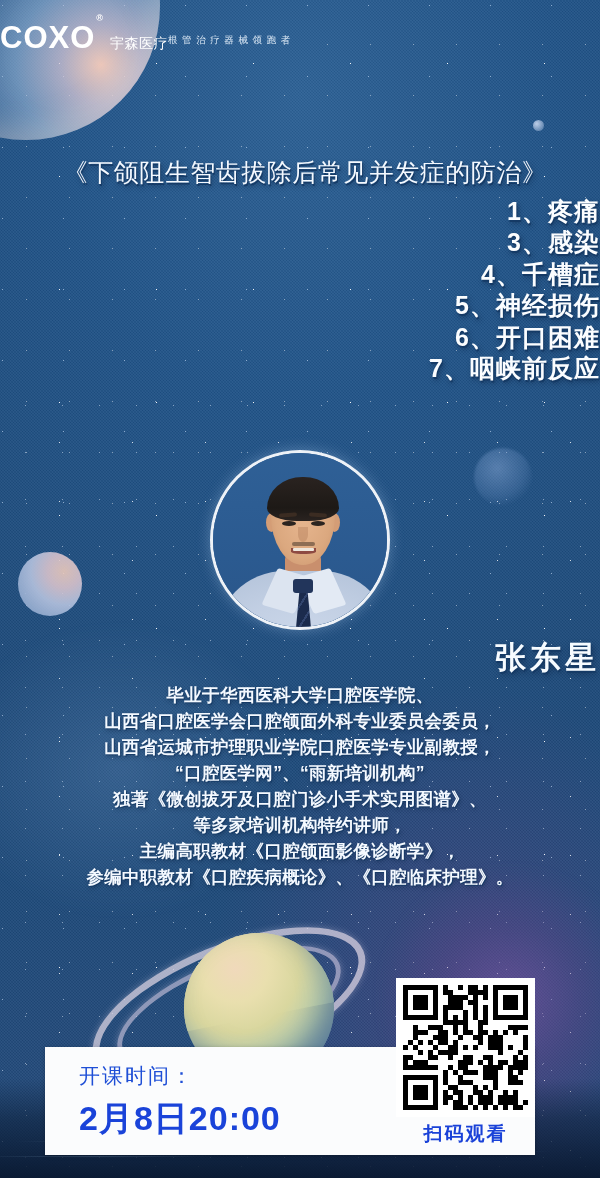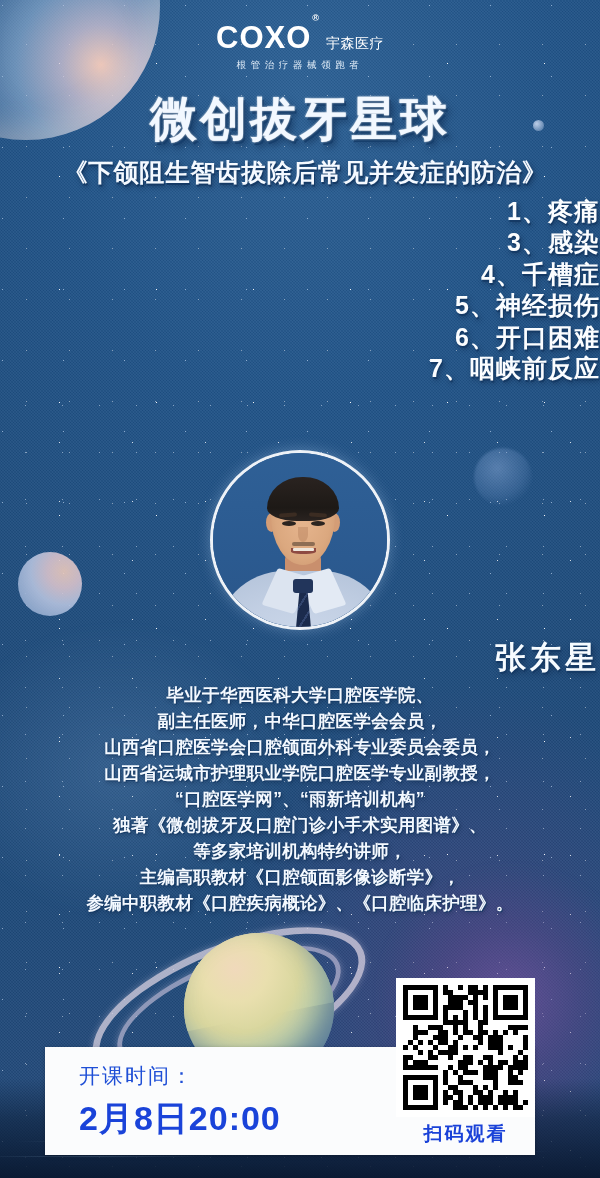--- a/index.html
+++ b/index.html
@@ -130,21 +130,21 @@
       radial-gradient(ellipse 35% 1.5px at 68% 62%, rgba(170,210,240,0.28), rgba(170,210,240,0) 70%),
       radial-gradient(ellipse 28% 1.5px at 16% 72%, rgba(170,210,240,0.22), rgba(170,210,240,0) 70%);
   }
 
   
   .content { position:relative; z-index:10; width:600px; height:1178px; }
 
   
   .logo {
     position:absolute; left:0; right:0; top:22px;
-    display:flex; flex-direction:column; align-items:center;
+    display:flex; flex-direction:row; align-items:center;
   }
   .logo-row { display:flex; align-items:flex-end; gap:7px; }
   .logo-coxo {
     font-family:"Liberation Sans", sans-serif;
     font-weight:bold; font-size:31px; letter-spacing:1px; color:#ffffff;
     line-height:1; position:relative;
   }
   .logo-reg {
     font-size:9px; vertical-align:super; color:#ffffff; line-height:1;
     position:relative; top:-16px; left:1px;
@@ -163,21 +163,21 @@
     position:absolute; left:0; right:0; top:88px; text-align:center;
     font-size:47px; font-weight:bold; letter-spacing:3px;
     color:#f2f8ff;
     text-shadow:
       0 0 2px rgba(255,255,255,0.9),
       2px 3px 0 rgba(22,62,108,0.95),
       4px 5px 7px rgba(10,35,70,0.6);
   }
   .subtitle {
     position:absolute; left:10px; right:0; top:156px; text-align:center;
-    font-size:25px; font-weight:bold; letter-spacing:0.5px;
+    font-size:25px; font-weight:normal; letter-spacing:0.5px;
     color:#f4f9ff;
     text-shadow:1px 2px 0 rgba(20,56,100,0.9), 2px 3px 5px rgba(10,30,60,0.55);
   }
 
   
   .sym-list {
     position:absolute; left:0; right:0; top:196px;
     display:flex; flex-direction:column; align-items:flex-end;
   }
   .sym-item {
@@ -321,21 +321,20 @@
   <div class="content">
 
     <div class="logo">
       <div class="logo-row">
         <span class="logo-coxo"><span>COXO</span><span class="logo-reg">®</span></span>
         <span class="logo-cn">宇森医疗</span>
       </div>
       <div class="logo-tag">根管治疗器械领跑者</div>
     </div>
 
-    <div class="title">微创拔牙星球</div>
     <div class="subtitle">《下颌阻生智齿拔除后常见并发症的防治》</div>
 
     <div class="sym-list">
       <div class="sym-item">1、疼痛</div>
       <div class="sym-item">3、感染</div>
       <div class="sym-item">4、千槽症</div>
       <div class="sym-item">5、神经损伤</div>
       <div class="sym-item">6、开口困难</div>
       <div class="sym-item">7、咽峡前反应</div>
     </div>
@@ -358,21 +357,20 @@
       <div class="ph-eye-r"></div>
       <div class="ph-nose"></div>
       <div class="ph-mous"></div>
       <div class="ph-mouth"></div>
       <div class="ph-teeth"></div>
     </div>
 
     <div class="speaker-name">张东星</div>
     <div class="bio">
       <div class="bio-line">毕业于华西医科大学口腔医学院、</div>
-      <div class="bio-line">副主任医师，中华口腔医学会会员，</div>
       <div class="bio-line">山西省口腔医学会口腔颌面外科专业委员会委员，</div>
       <div class="bio-line">山西省运城市护理职业学院口腔医学专业副教授，</div>
       <div class="bio-line">“口腔医学网”、“雨新培训机构”</div>
       <div class="bio-line">独著《微创拔牙及口腔门诊小手术实用图谱》、</div>
       <div class="bio-line">等多家培训机构特约讲师，</div>
       <div class="bio-line">主编高职教材《口腔颌面影像诊断学》，</div>
       <div class="bio-line">参编中职教材《口腔疾病概论》、《口腔临床护理》。</div>
     </div>
 
     <div class="time-card"></div>

